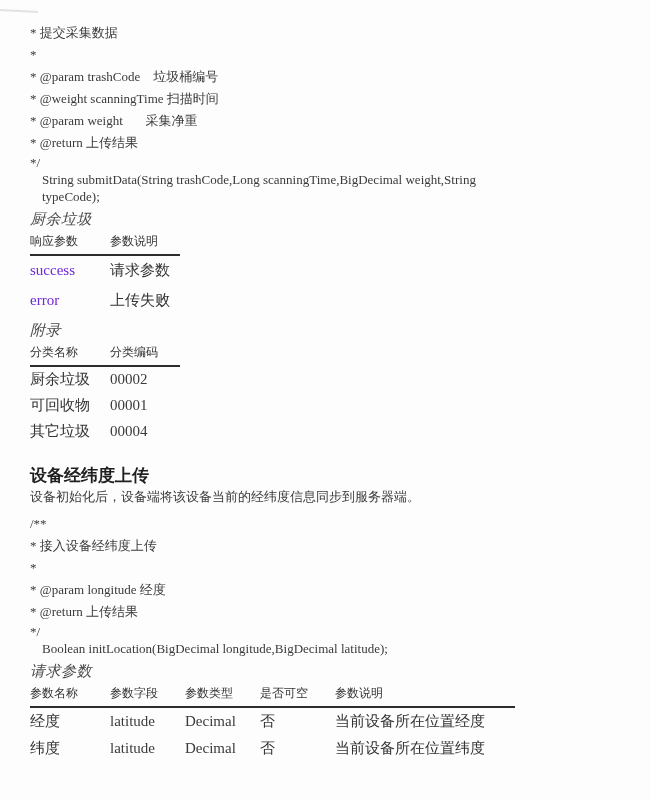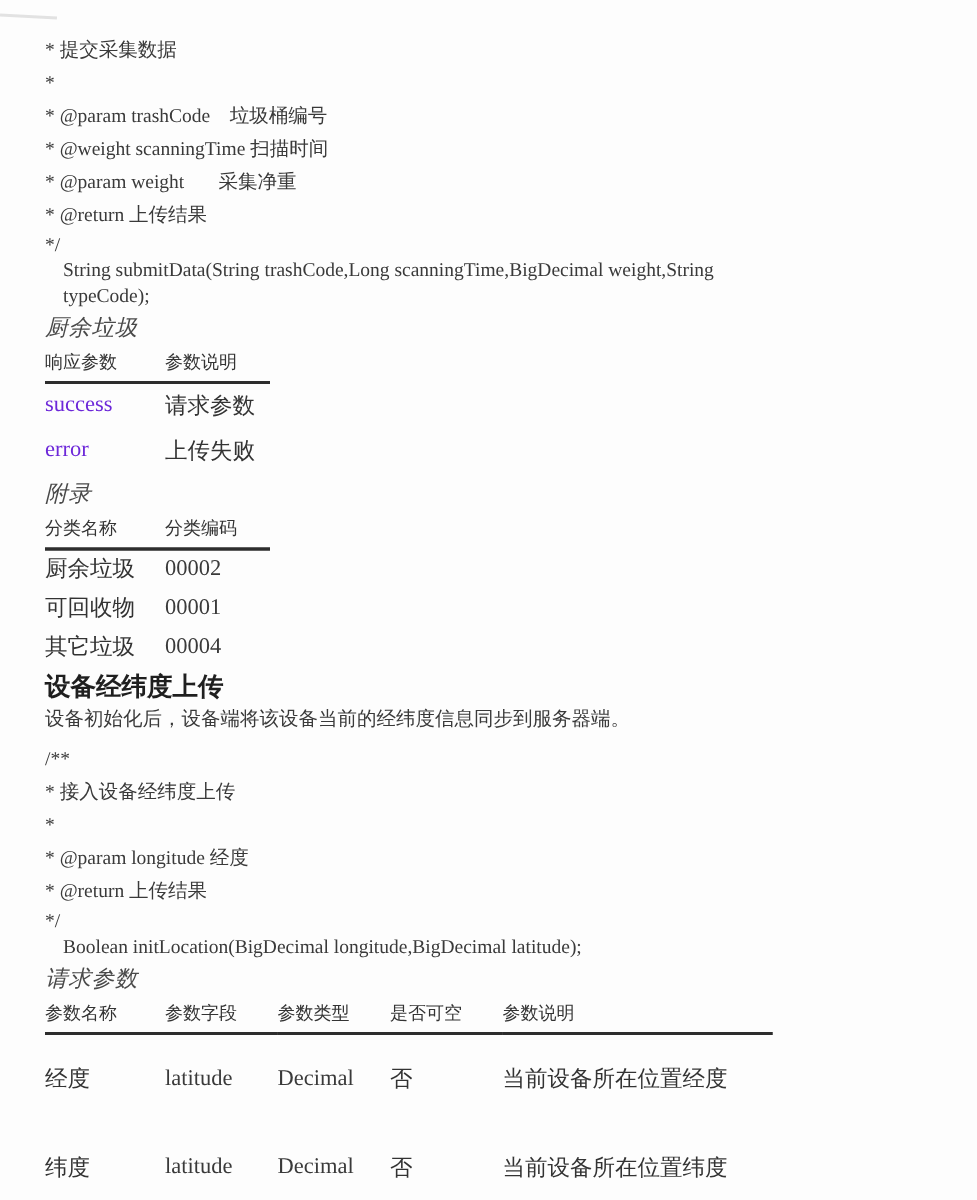--- a/index.html
+++ b/index.html
@@ -20,21 +20,21 @@
   .code-lines div { line-height:22px; }
   .code-lines.comment div:last-child { line-height:17px; }
   .code-lines.sig div { line-height:17px;margin-left:12px; }
 
   
   .heading-italic { font-style:italic; font-size:15px; color:#4a4a4a;
           line-height:20px; margin:4px 0 2px; letter-spacing:0.5px; }
 
   
   .section-title { font-size:17px; font-weight:bold; color:#1f1f1f;
-          line-height:22px; margin-top:2px; }
+          line-height:22px; margin-top:20px; }
   .section-desc { font-size:13px; color:#3a3a3a; line-height:20px; margin-bottom:6px; }
 
   
   table.tbl { border-collapse:collapse; margin:2px 0 0 0; }
   table.tbl th { text-align:left; font-weight:normal; font-size:12px; color:#333333;
           padding:2px 0 4px; border-bottom:2px solid #2d2d2d; }
   table.tbl td { font-size:15px; color:#333333; vertical-align:middle; }
 
   table.tbl-response { width:150px; }
   table.tbl-response th:nth-child(1), table.tbl-response td:nth-child(1){ width:80px; }
@@ -44,21 +44,21 @@
   table.tbl-appendix { width:150px; }
   table.tbl-appendix th:nth-child(1), table.tbl-appendix td:nth-child(1){ width:80px; }
   table.tbl-appendix td { padding:3px 0 4px; }
   table.tbl-appendix td:nth-child(2){ font-family:"Liberation Serif", serif; color:#3a3a3a; }
 
   table.tbl-request { width:485px; }
   table.tbl-request th:nth-child(1), table.tbl-request td:nth-child(1){ width:80px; }
   table.tbl-request th:nth-child(2), table.tbl-request td:nth-child(2){ width:75px; }
   table.tbl-request th:nth-child(3), table.tbl-request td:nth-child(3){ width:75px; }
   table.tbl-request th:nth-child(4), table.tbl-request td:nth-child(4){ width:75px; }
-  table.tbl-request td { padding:20px 0; }
+  table.tbl-request td { padding:4px 0; }
   table.tbl-request td:nth-child(2),
   table.tbl-request td:nth-child(3){ font-family:"Liberation Serif", serif; color:#3a3a3a; }
 </style>
 </head>
 <body>
 
 <div class="page">
   <div class="scan-artifact"></div>
 
   <div class="code-lines comment"><div>* 提交采集数据</div><div>*</div><div>* @param trashCode    垃圾桶编号</div><div>* @weight scanningTime 扫描时间</div><div>* @param weight       采集净重</div><div>* @return 上传结果</div><div>*/</div></div>

